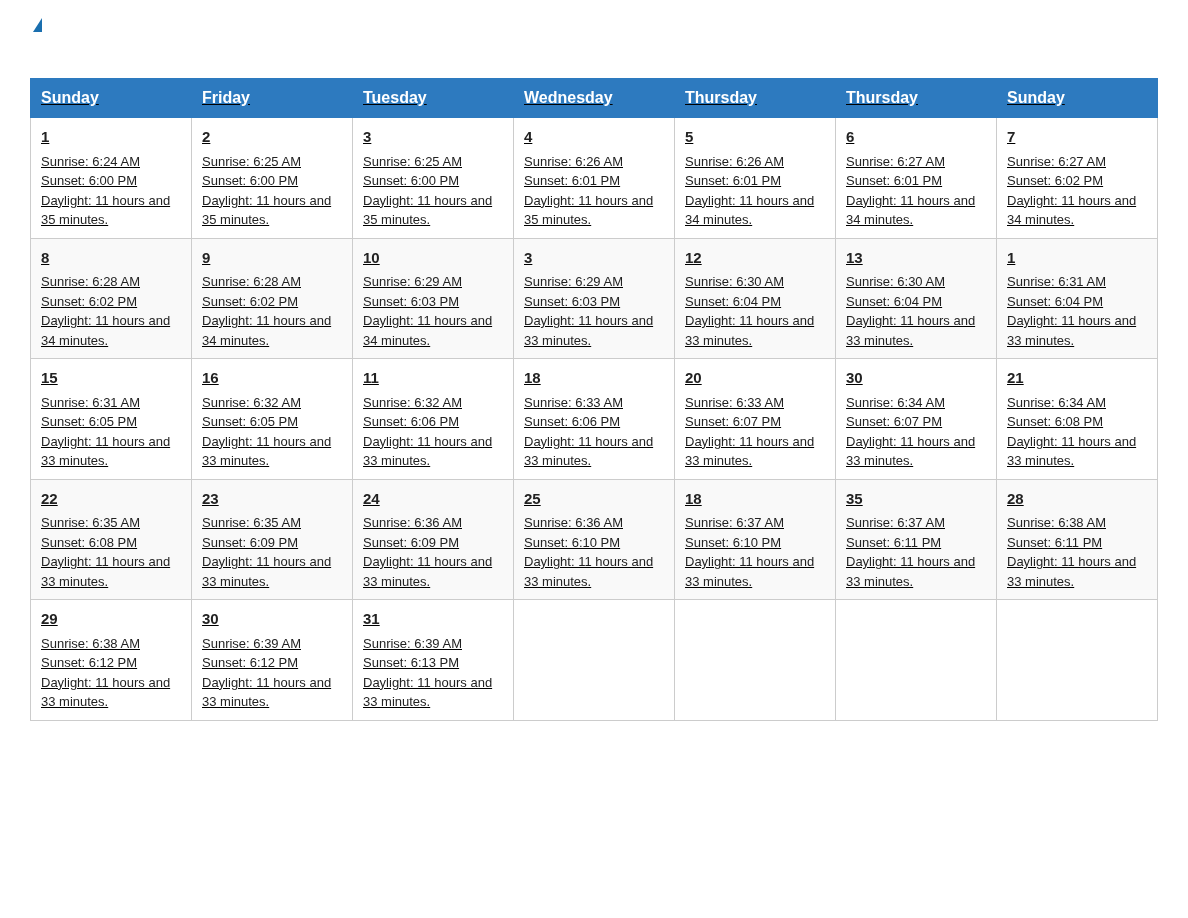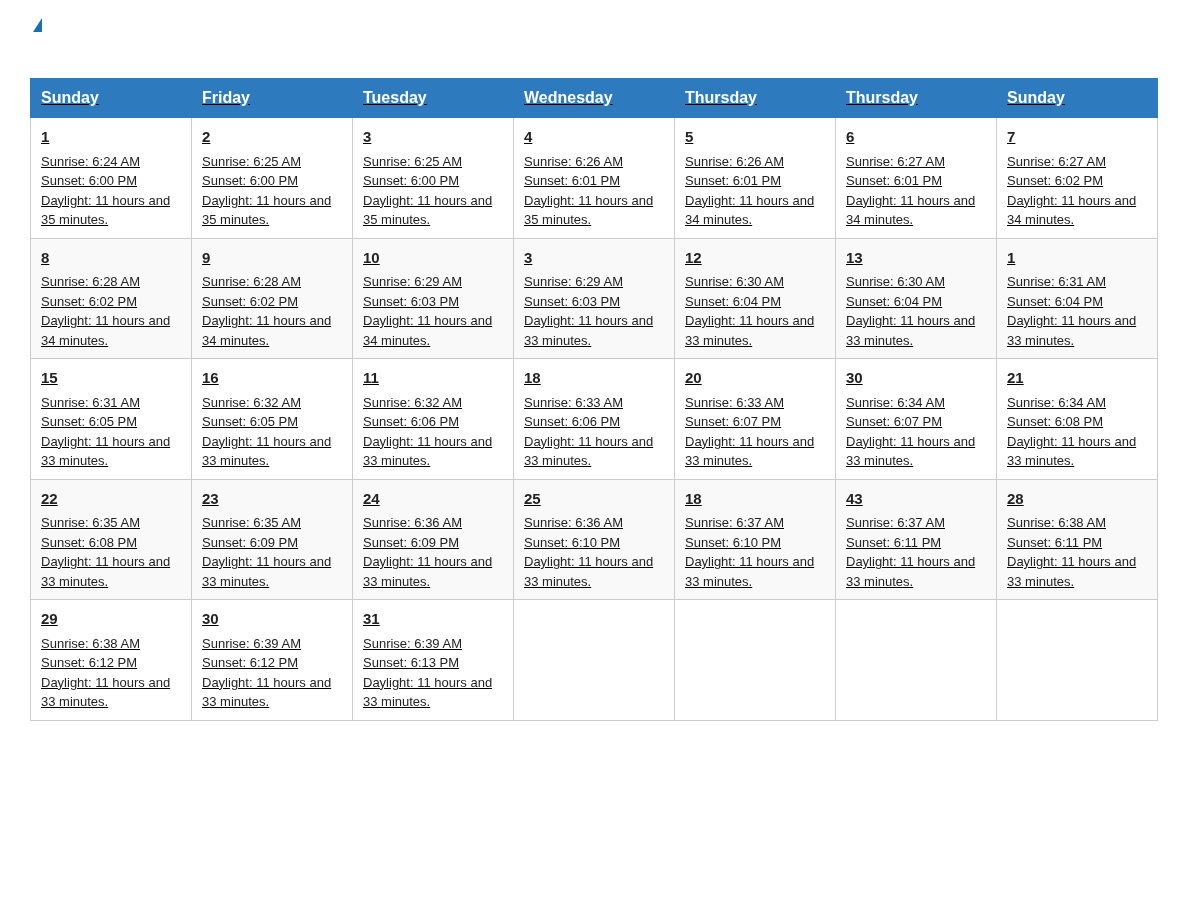--- a/index.html
+++ b/index.html
@@ -154,21 +154,21 @@
         <td><span class="day-number">20</span><span>Sunrise: 6:33 AM</span><br><span>Sunset: 6:07 PM</span><br><span>Daylight: 11 hours and 33 minutes.</span></td>
         <td><span class="day-number">30</span><span>Sunrise: 6:34 AM</span><br><span>Sunset: 6:07 PM</span><br><span>Daylight: 11 hours and 33 minutes.</span></td>
         <td><span class="day-number">21</span><span>Sunrise: 6:34 AM</span><br><span>Sunset: 6:08 PM</span><br><span>Daylight: 11 hours and 33 minutes.</span></td>
       </tr>
       <tr>
         <td><span class="day-number">22</span><span>Sunrise: 6:35 AM</span><br><span>Sunset: 6:08 PM</span><br><span>Daylight: 11 hours and 33 minutes.</span></td>
         <td><span class="day-number">23</span><span>Sunrise: 6:35 AM</span><br><span>Sunset: 6:09 PM</span><br><span>Daylight: 11 hours and 33 minutes.</span></td>
         <td><span class="day-number">24</span><span>Sunrise: 6:36 AM</span><br><span>Sunset: 6:09 PM</span><br><span>Daylight: 11 hours and 33 minutes.</span></td>
         <td><span class="day-number">25</span><span>Sunrise: 6:36 AM</span><br><span>Sunset: 6:10 PM</span><br><span>Daylight: 11 hours and 33 minutes.</span></td>
         <td><span class="day-number">18</span><span>Sunrise: 6:37 AM</span><br><span>Sunset: 6:10 PM</span><br><span>Daylight: 11 hours and 33 minutes.</span></td>
-        <td><span class="day-number">43</span><span>Sunrise: 6:37 AM</span><br><span>Sunset: 6:11 PM</span><br><span>Daylight: 11 hours and 33 minutes.</span></td>
+        <td><span class="day-number">35</span><span>Sunrise: 6:37 AM</span><br><span>Sunset: 6:11 PM</span><br><span>Daylight: 11 hours and 33 minutes.</span></td>
         <td><span class="day-number">28</span><span>Sunrise: 6:38 AM</span><br><span>Sunset: 6:11 PM</span><br><span>Daylight: 11 hours and 33 minutes.</span></td>
       </tr>
       <tr>
         <td><span class="day-number">29</span><span>Sunrise: 6:38 AM</span><br><span>Sunset: 6:12 PM</span><br><span>Daylight: 11 hours and 33 minutes.</span></td>
         <td><span class="day-number">30</span><span>Sunrise: 6:39 AM</span><br><span>Sunset: 6:12 PM</span><br><span>Daylight: 11 hours and 33 minutes.</span></td>
         <td><span class="day-number">31</span><span>Sunrise: 6:39 AM</span><br><span>Sunset: 6:13 PM</span><br><span>Daylight: 11 hours and 33 minutes.</span></td>
         <td class="empty-cell"></td>
         <td class="empty-cell"></td>
         <td class="empty-cell"></td>
         <td class="empty-cell"></td>

